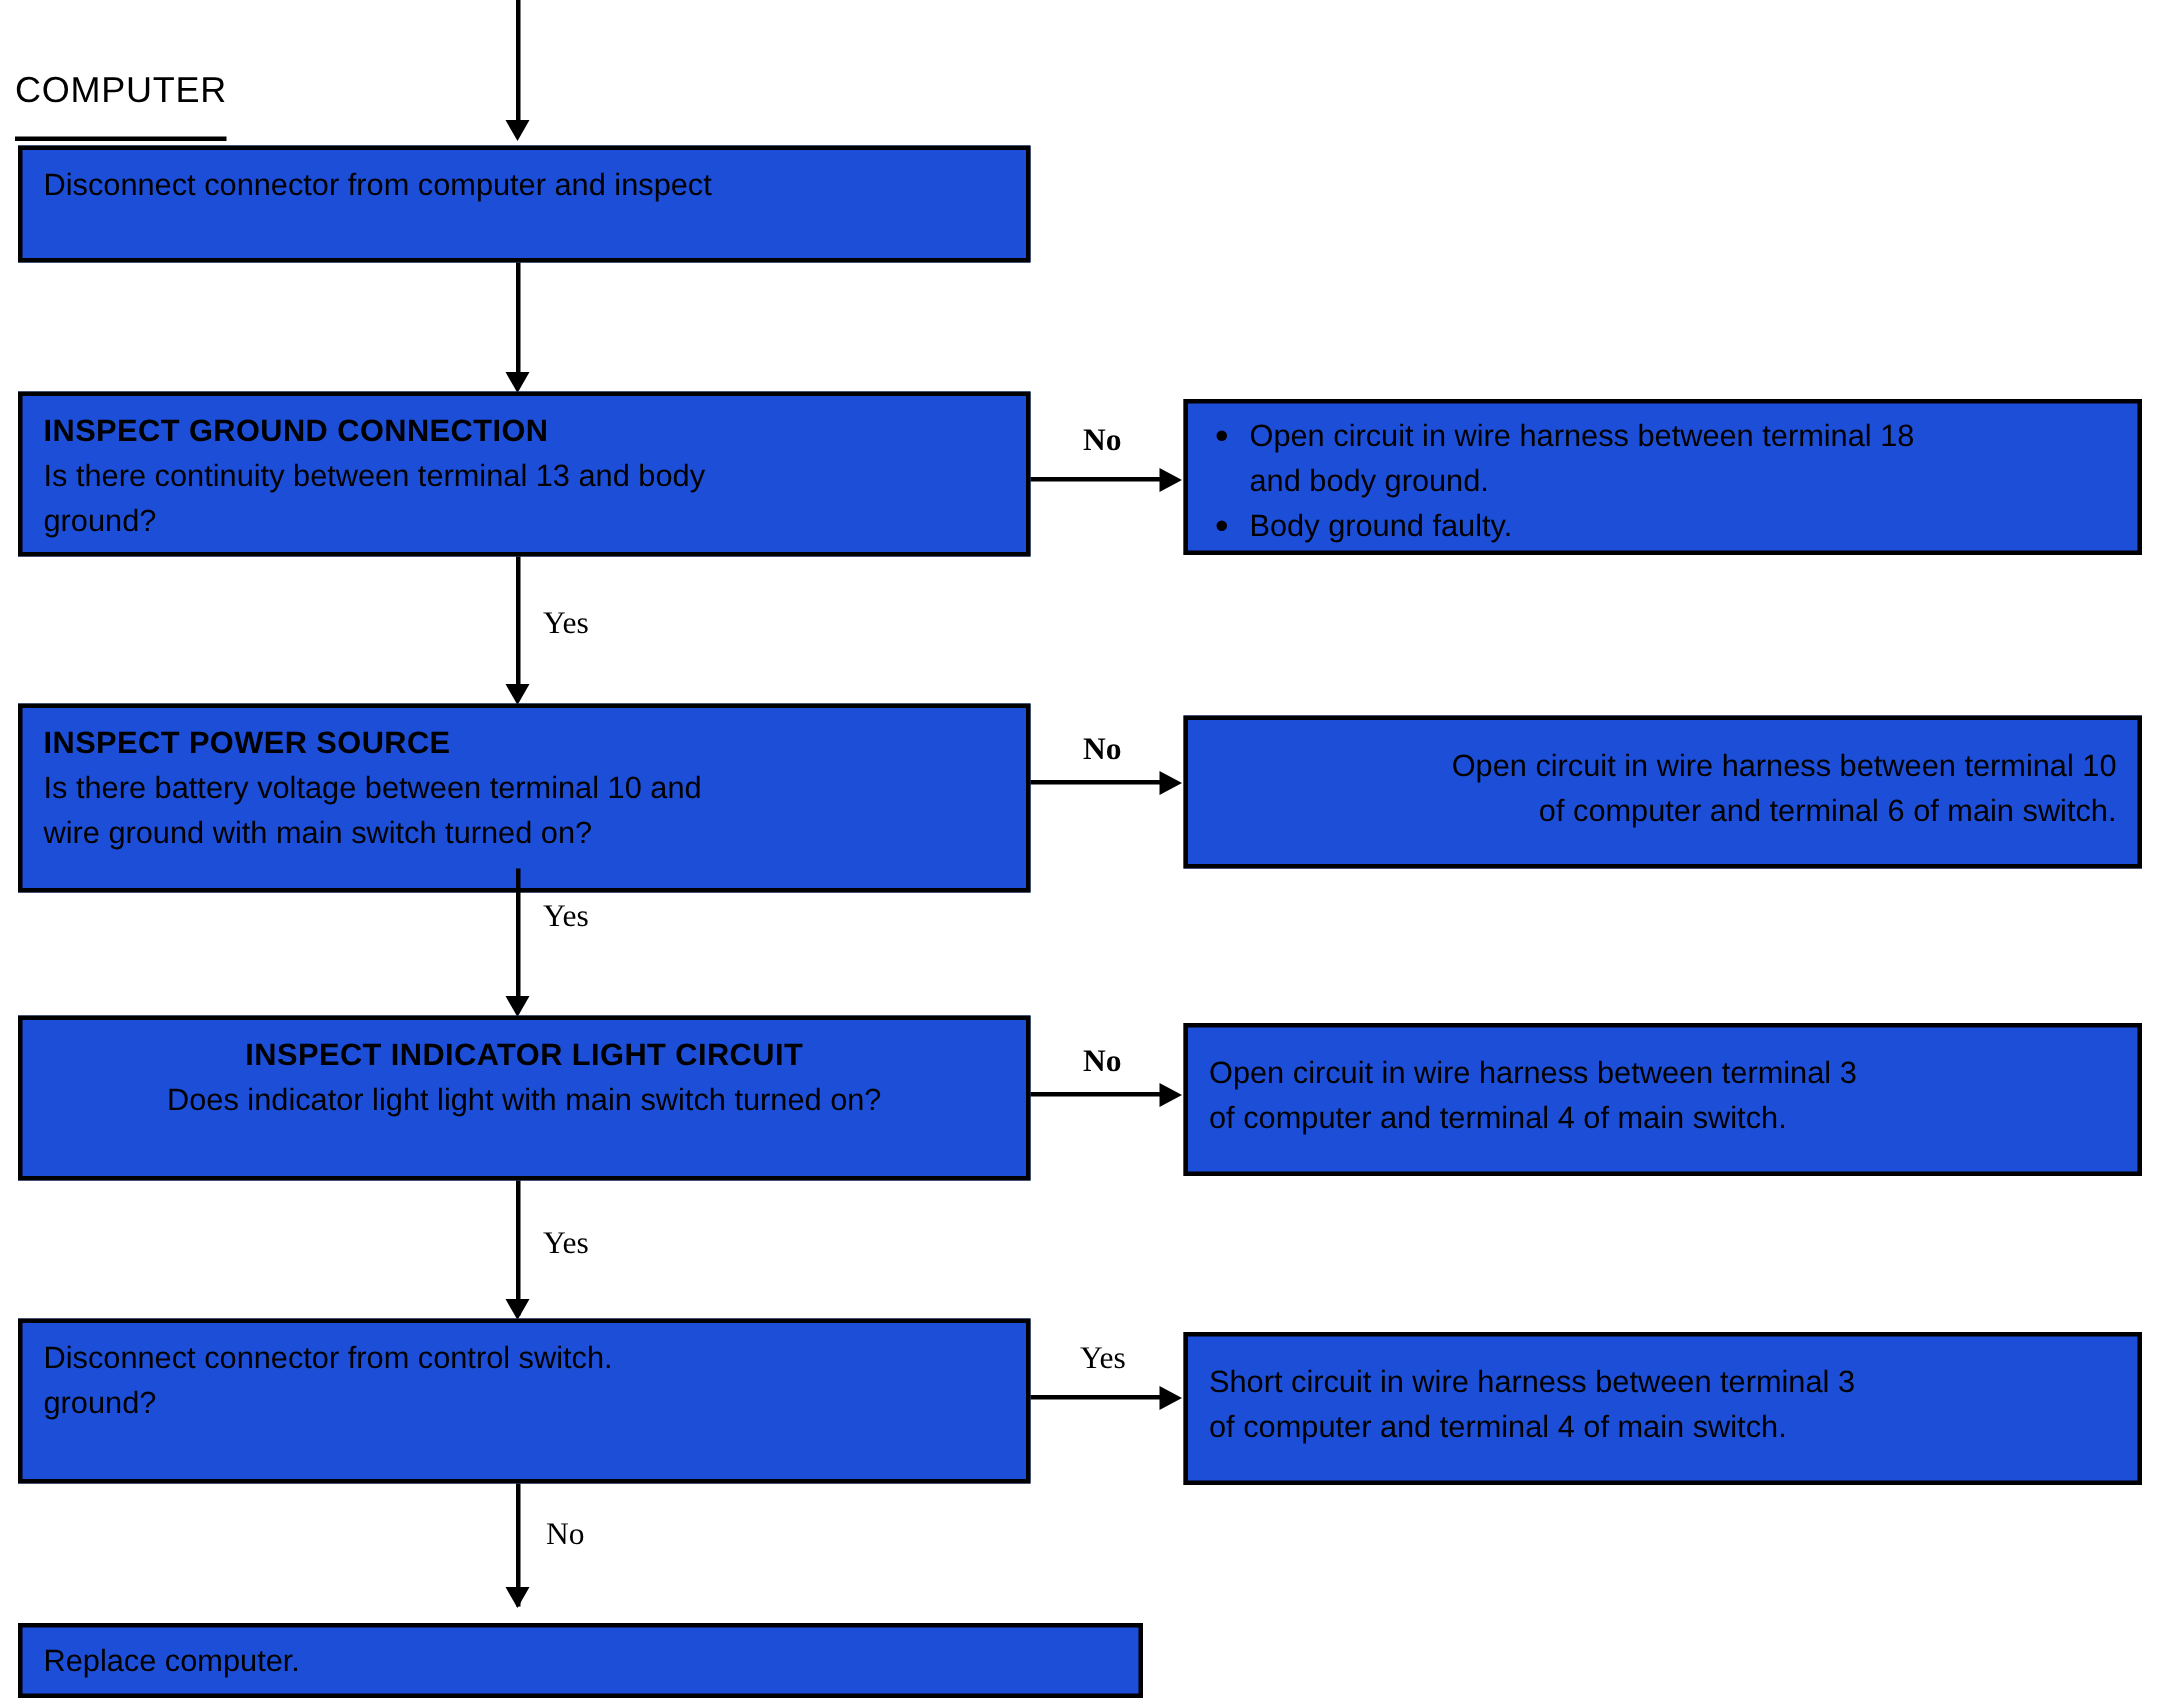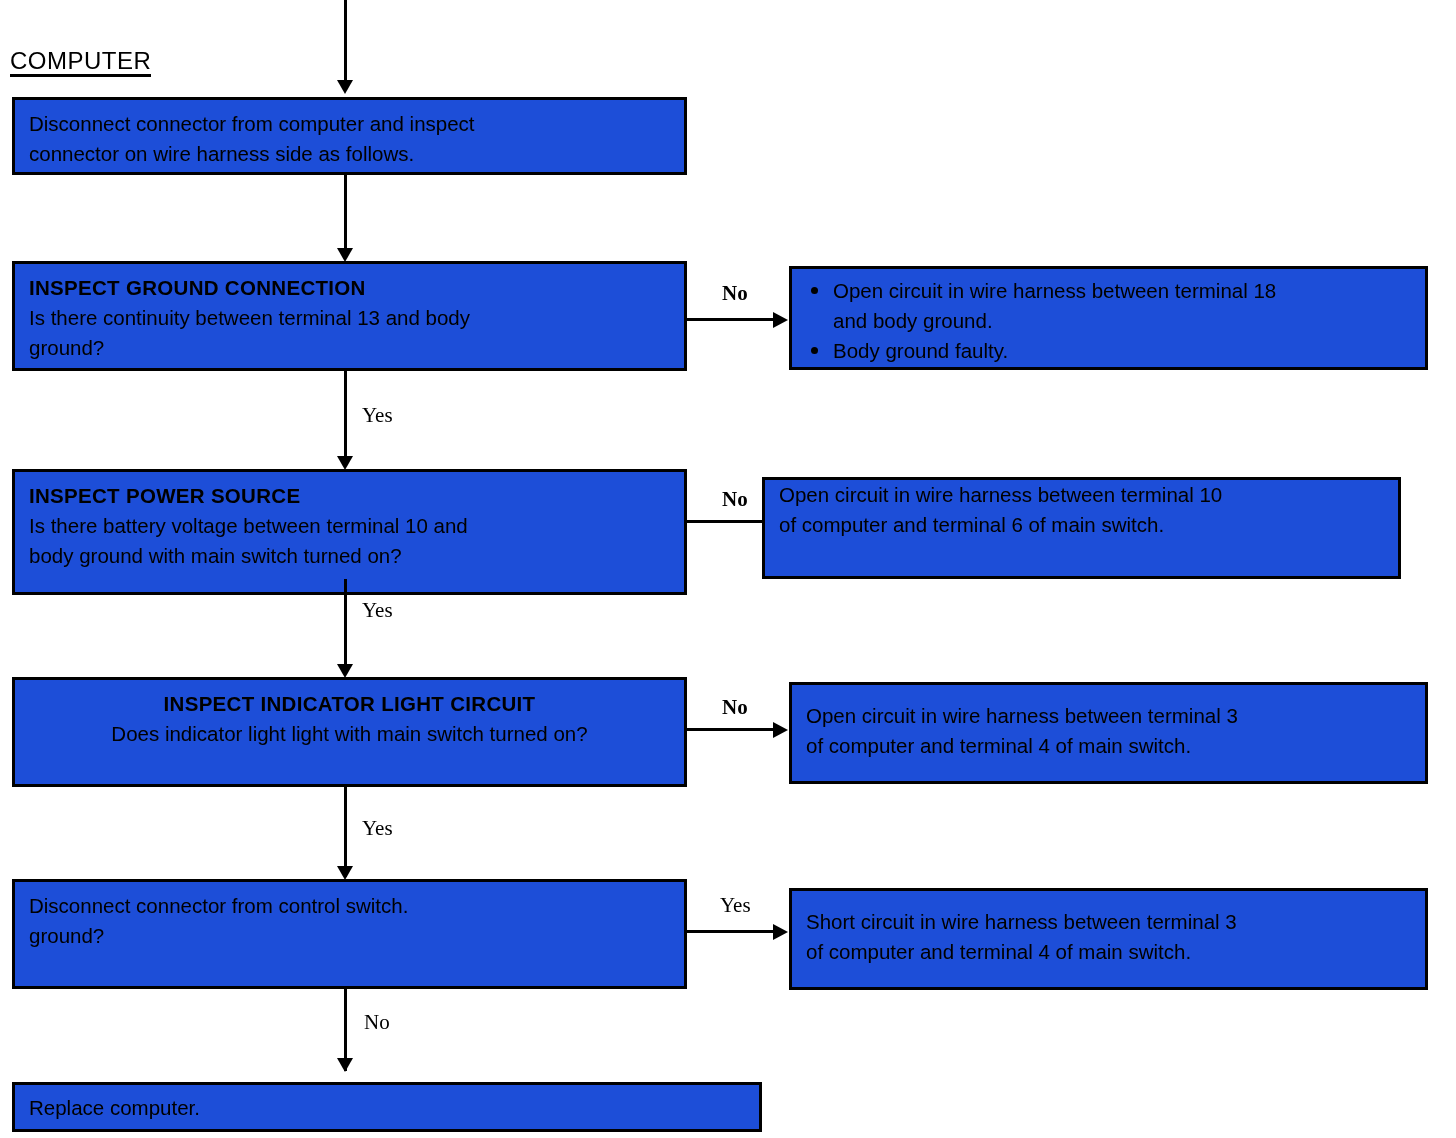--- a/index.html
+++ b/index.html
@@ -21,21 +21,21 @@
 
   
   .section-title {
     position: absolute;
     left: 10px;
     top: 48px;
     font-size: 24px;
     font-weight: 400;
     letter-spacing: 0.5px;
     border-bottom: 3px solid #000;
-    padding-bottom: 1px;
+    padding-bottom: 18px;
     line-height: 1.05;
     white-space: nowrap;
   }
 
   
   .box {
     position: absolute;
     box-sizing: border-box;
     border: 3px solid #000;
     background: #1d4ed8;
@@ -122,21 +122,20 @@
 
 <div id="page">
 
   <div class="vline" style="left:344px; top:0px; height:82px;"></div>
   <div class="arrow-down" style="left:337px; top:80px;"></div>
 
   <div class="section-title">COMPUTER</div>
 
   <div class="box" style="left:12px; top:97px; width:675px; height:78px;">
     <div class="line">Disconnect connector from computer and inspect</div>
-    <div class="line">connector on wire harness side as follows.</div>
   </div>
 
   <div class="vline" style="left:344px; top:175px; height:82px;"></div>
   <div class="arrow-down" style="left:337px; top:248px;"></div>
 
   <div class="box" style="left:12px; top:261px; width:675px; height:110px;">
     <div class="line bold">INSPECT GROUND CONNECTION</div>
     <div class="line">Is there continuity between terminal 13 and body</div>
     <div class="line">ground?</div>
   </div>
@@ -159,28 +158,28 @@
     </ul>
   </div>
 
   <div class="vline" style="left:344px; top:371px; height:94px;"></div>
   <div class="arrow-down" style="left:337px; top:456px;"></div>
   <div class="edge-label" style="left:362px; top:405px;">Yes</div>
 
   <div class="box" style="left:12px; top:469px; width:675px; height:126px;">
     <div class="line bold">INSPECT POWER SOURCE</div>
     <div class="line">Is there battery voltage between terminal 10 and</div>
-    <div class="line">body ground with main switch turned on?</div>
+    <div class="line">wire ground with main switch turned on?</div>
   </div>
 
   <div class="hline" style="left:687px; top:520px; width:90px;"></div>
   <div class="arrow-right" style="left:773px; top:514px;"></div>
   <div class="edge-label bold" style="left:722px; top:489px;">No</div>
 
-  <div class="box" style="left:762px; top:477px; width:639px; height:102px; padding-top:0;">
+  <div class="box" style="left:789px; top:477px; width:639px; height:102px; padding-top:16px;text-align:right;">
     <div class="line">Open circuit in wire harness between terminal 10</div>
     <div class="line">of computer and terminal 6 of main switch.</div>
   </div>
 
   <div class="vline" style="left:344px; top:579px; height:94px;"></div>
   <div class="arrow-down" style="left:337px; top:664px;"></div>
   <div class="edge-label" style="left:362px; top:600px;">Yes</div>
 
   <div class="box" style="left:12px; top:677px; width:675px; height:110px;text-align:center;">
     <div class="line bold">INSPECT INDICATOR LIGHT CIRCUIT</div>

